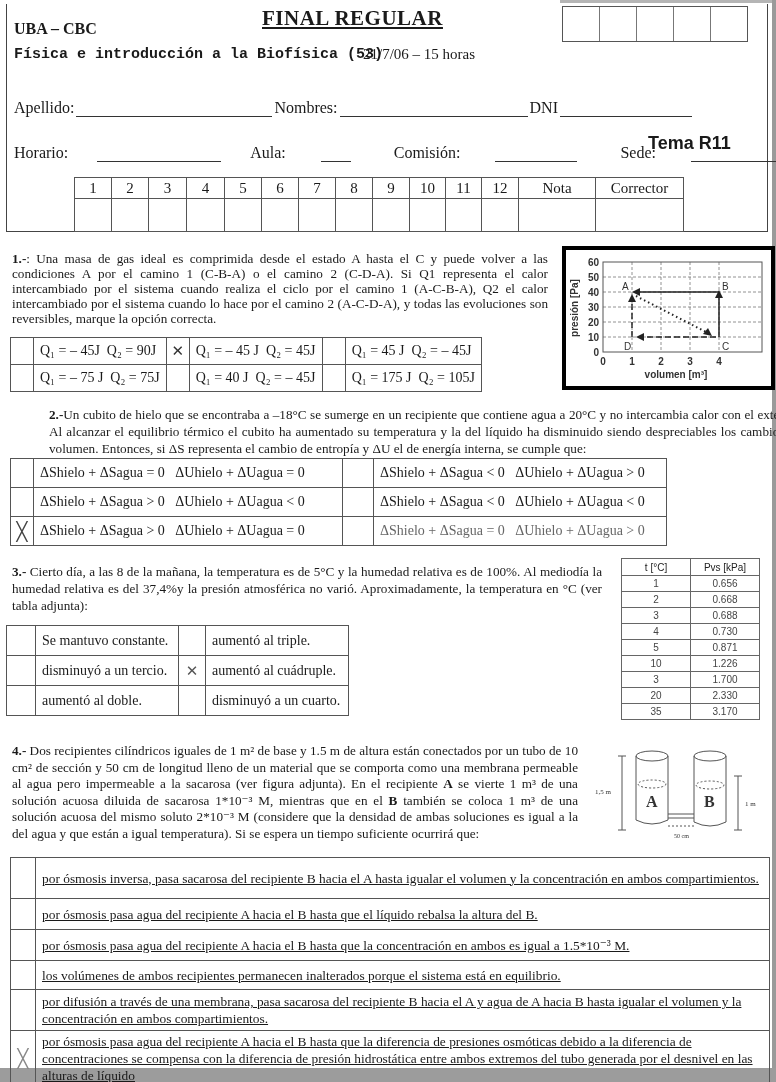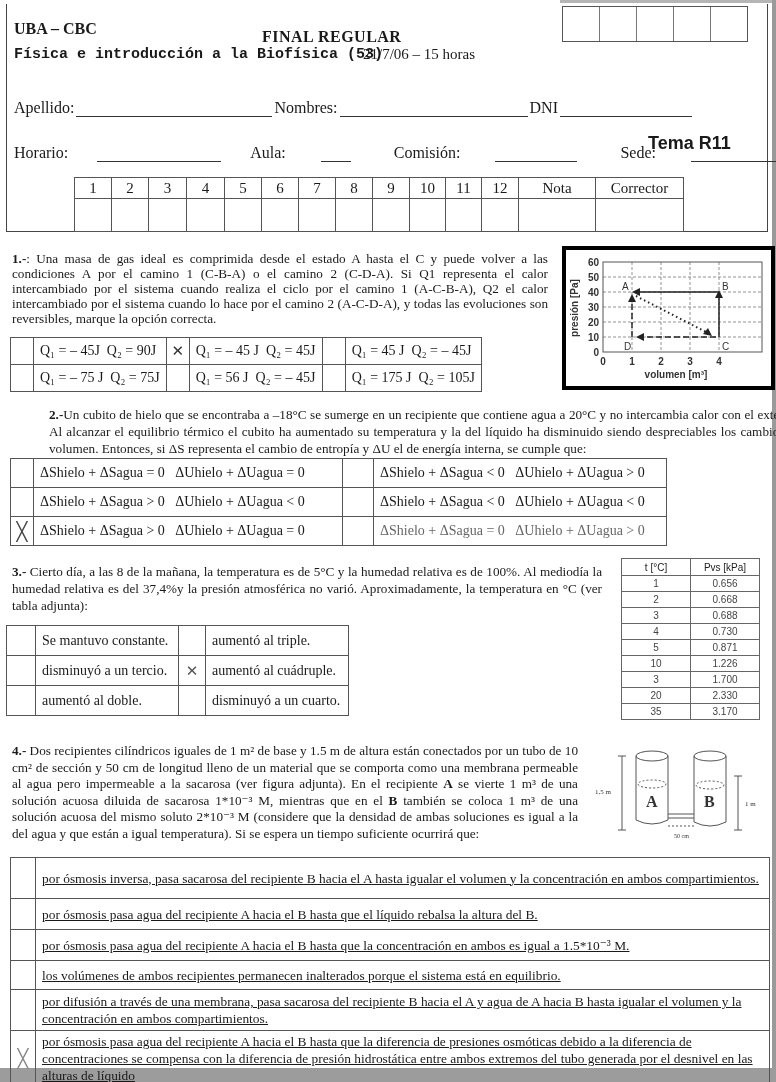--- a/index.html
+++ b/index.html
@@ -11,21 +11,21 @@
   .abs { position:absolute; }
   .sans { font-family:"Liberation Sans", "DejaVu Sans", sans-serif; }
   
   .edge-right { position:absolute; right:0; top:0; width:4px; height:1082px; background:#9a9a9a; }
   .edge-top { position:absolute; left:560px; top:0; width:216px; height:3px; background:#b5b5b5; }
   .edge-bottom { position:absolute; left:0; bottom:0; width:776px; height:14px; background:#9c9c9c; }
 
   
   .header-frame { position:absolute; left:6px; top:4px; width:762px; height:228px; border:1.5px solid #444; border-top:none; box-sizing:border-box; }
   .h-uba { left:14px; top:20px; font-size:16px; font-weight:bold; }
-  .h-title { left:262px; top:28px; font-size:16px; font-weight:bold; letter-spacing:0.5px; }
+  .h-title { left:262px; top:6px; font-size:21px; font-weight:bold; text-decoration:underline; letter-spacing:0.5px; }
   .h-subject { left:14px; top:46px; font-size:15px; font-weight:bold;font-family:Liberation Mono, monospace; }
   .h-date { left:363px; top:46px; font-size:15px; }
   .topboxes { position:absolute; left:562px; top:6px; display:flex; border:1px solid #555; }
   .topboxes div { width:36px; height:34px; border-right:1px solid #777; }
   .topboxes div:last-child { border-right:none; }
 
   .field-row { position:absolute; left:14px; font-size:16px; display:flex; align-items:flex-end; white-space:nowrap;margin-top:7px; }
   .blank { display:inline-block; border-bottom:1px solid #333; height:14px; margin:0 2px; }
   .tema { position:absolute; left:648px; top:133px; font-size:18px; font-weight:bold; }
 
@@ -140,21 +140,21 @@
     <td style="width:118px"><span>Q₁ = – 45J</span>&nbsp;&nbsp;<span>Q₂ = 90J</span></td>
     <td class="mark" style="color:#333;font-size:15px">✕</td>
     <td style="width:120px"><span>Q₁ = – 45 J</span>&nbsp;&nbsp;<span>Q₂ = 45J</span></td>
     <td class="mark"></td>
     <td style="width:122px"><span>Q₁ = 45 J</span>&nbsp;&nbsp;<span>Q₂ = – 45J</span></td>
   </tr>
   <tr>
     <td class="mark"></td>
     <td><span>Q₁ = – 75 J</span>&nbsp;&nbsp;<span>Q₂ = 75J</span></td>
     <td class="mark"></td>
-    <td><span>Q₁ = 56 J</span>&nbsp;&nbsp;<span>Q₂ = – 45J</span></td>
+    <td><span>Q₁ = 40 J</span>&nbsp;&nbsp;<span>Q₂ = – 45J</span></td>
     <td class="mark"></td>
     <td><span>Q₁ = 175 J</span>&nbsp;&nbsp;<span>Q₂ = 105J</span></td>
   </tr>
 </tbody>
   </table>
 
 <div class="chart-box">
   <svg width="205" height="136" viewBox="0 0 205 136">
     <g font-family="Liberation Sans, DejaVu Sans, sans-serif" font-size="10" font-weight="bold" fill="#333">
 

